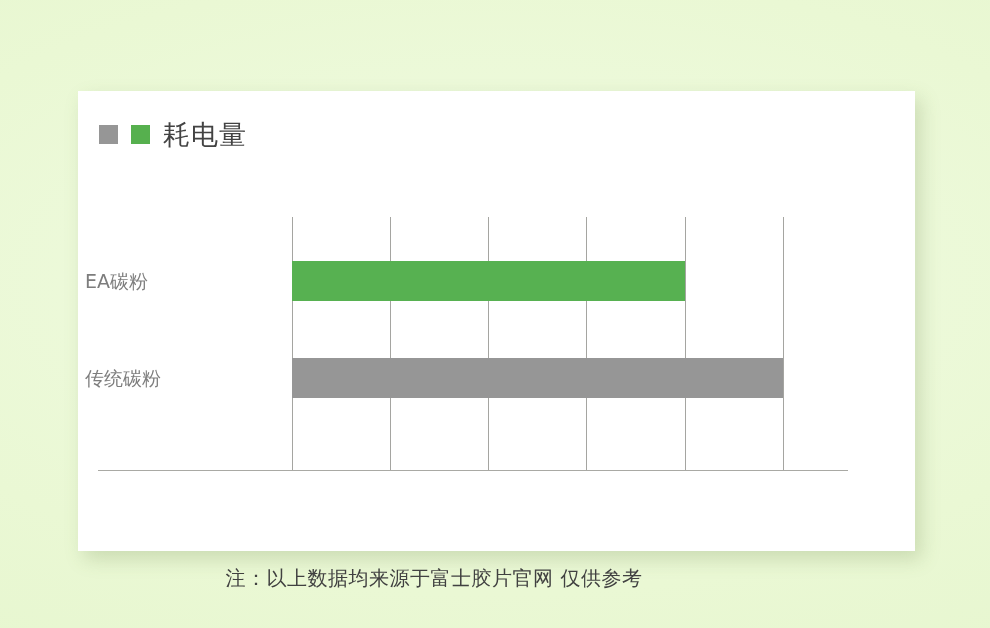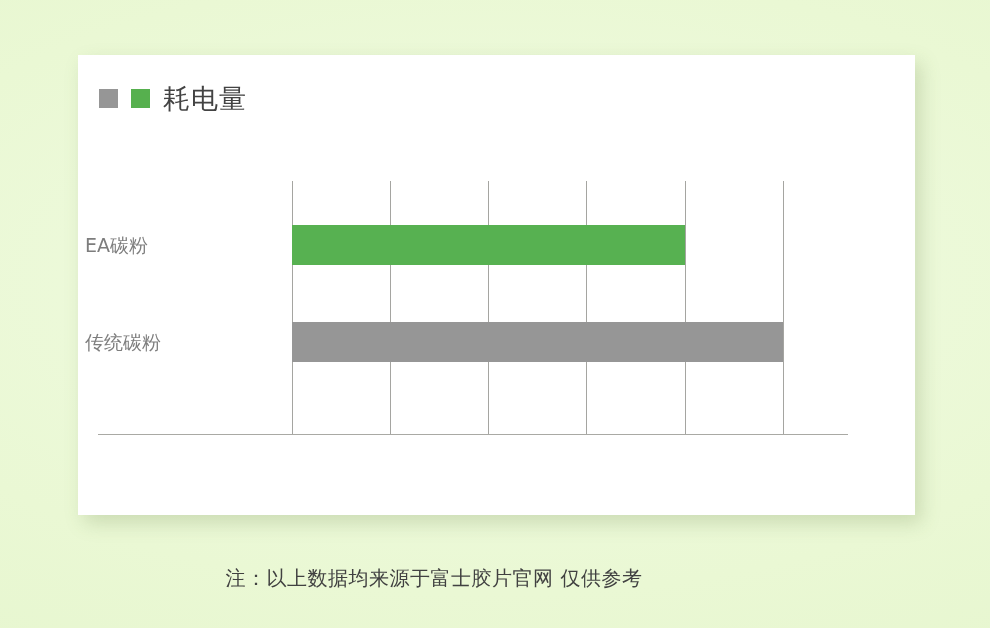--- a/index.html
+++ b/index.html
@@ -129,21 +129,21 @@
     line-height: 20px;
     color: #414141;
     letter-spacing: 0.5px;
   }
 </style>
 </head>
 <body style="background-color: rgb(234, 248, 213);">
 
 <div id="bg-wash"></div>
 
-<div id="chart-card" style="background: rgb(255, 255, 255);">
+<div id="chart-card" style="background: rgb(255, 255, 255); margin-top: 36px;">
 
   <div id="legend">
     <span class="legend-swatch" id="legend-swatch-traditional" style="background: rgb(150, 150, 150);"></span>
     <span class="legend-swatch" id="legend-swatch-ea" style="background: rgb(86, 176, 78);"></span>
     <span id="legend-title">耗电量</span>
   </div>
 
   <div id="plot">
 
     <div class="gridline" style="left: 214px; background: rgb(165, 165, 161);"></div>

